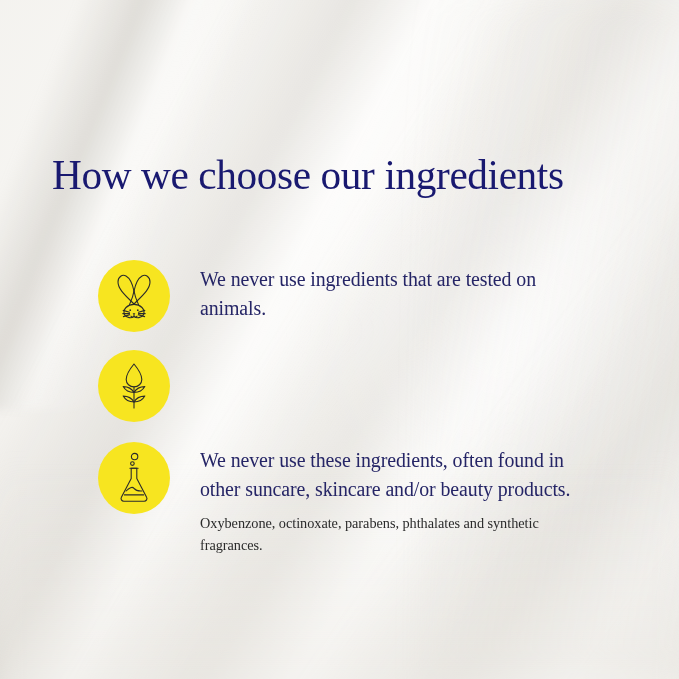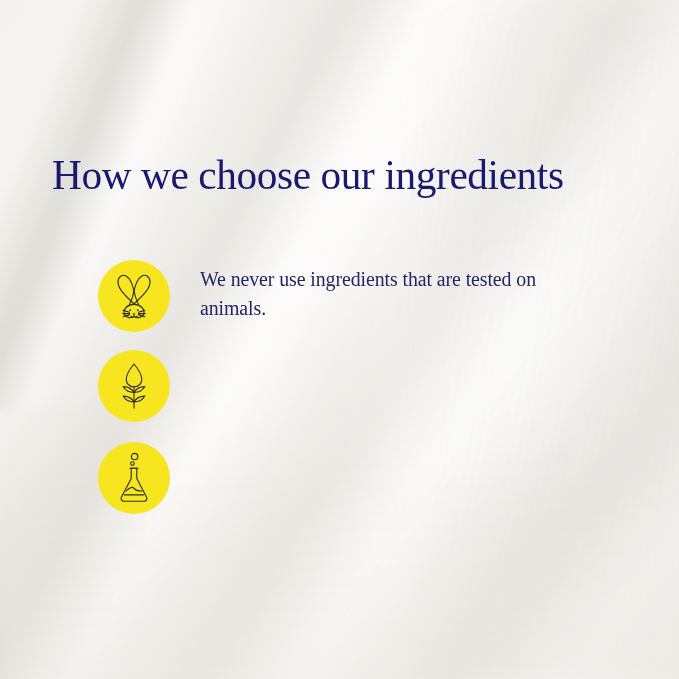--- a/index.html
+++ b/index.html
@@ -293,17 +293,21 @@
             <path d="M18.2 16.2 L 18.2 26.4 L 8.4 45.2 C 7.4 47.0, 8.7 49.2, 10.8 49.2
                      L 31.2 49.2 C 33.3 49.2, 34.6 47.0, 33.6 45.2 L 23.8 26.4 L 23.8 16.2 Z"></path>
 
             <path d="M16.9 16.2 L 25.1 16.2"></path>
 
             <path d="M13.1 39.0 C 16.2 35.6, 19.4 34.4, 21 36.4 C 22.6 38.4, 25.4 39.2, 28.9 39.0"></path>
 
             <path d="M11.4 42.9 L 30.6 42.9"></path>
           </svg>
         </div>
+        <div class="point-text-wrap">
+          <div class="point-text">We never use these ingredients, often found in other suncare, skincare and/or beauty products.</div>
+          <div class="point-subtext">Oxybenzone, octinoxate, parabens, phthalates and synthetic fragrances.</div>
+        </div>
       </div>
 
     </div>
   </div>
 </div>
 
 </body></html>

